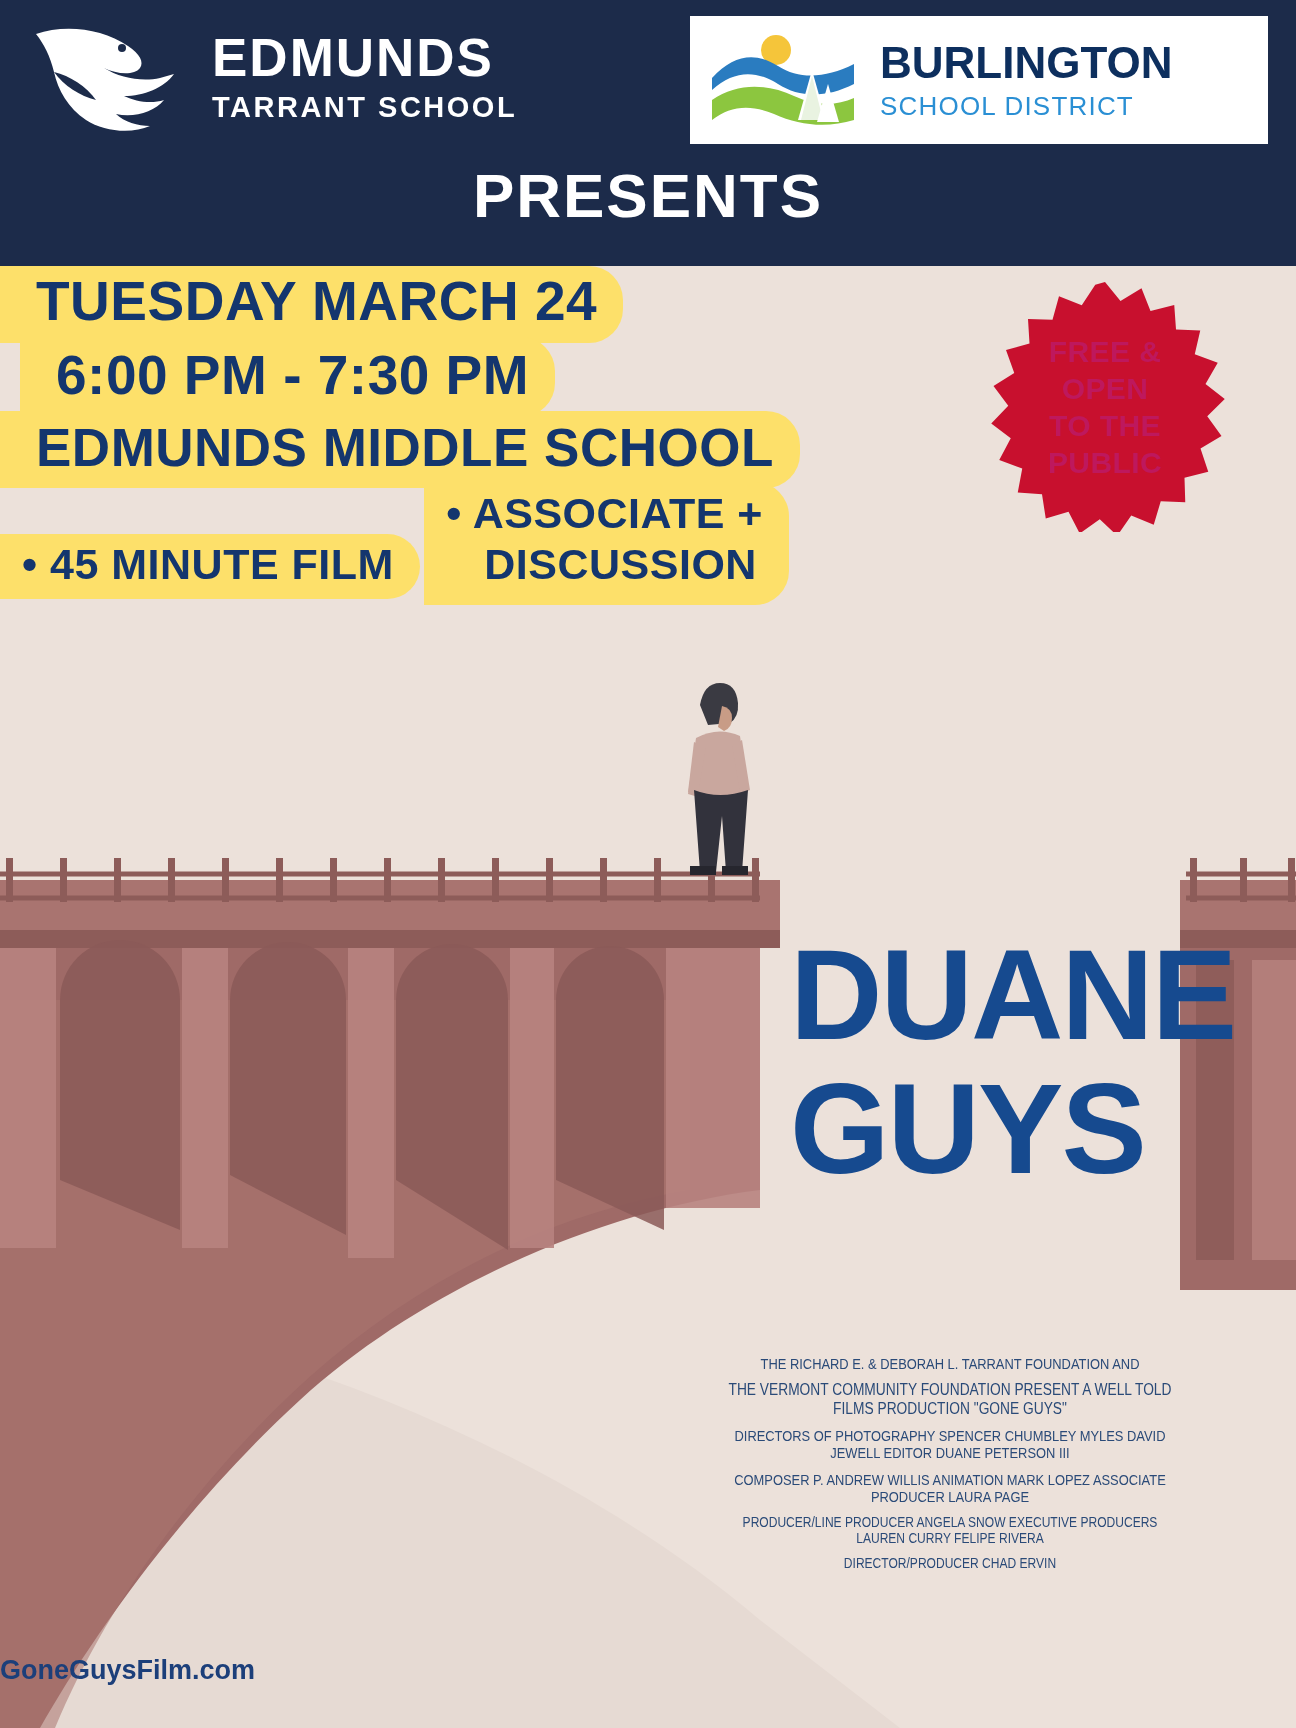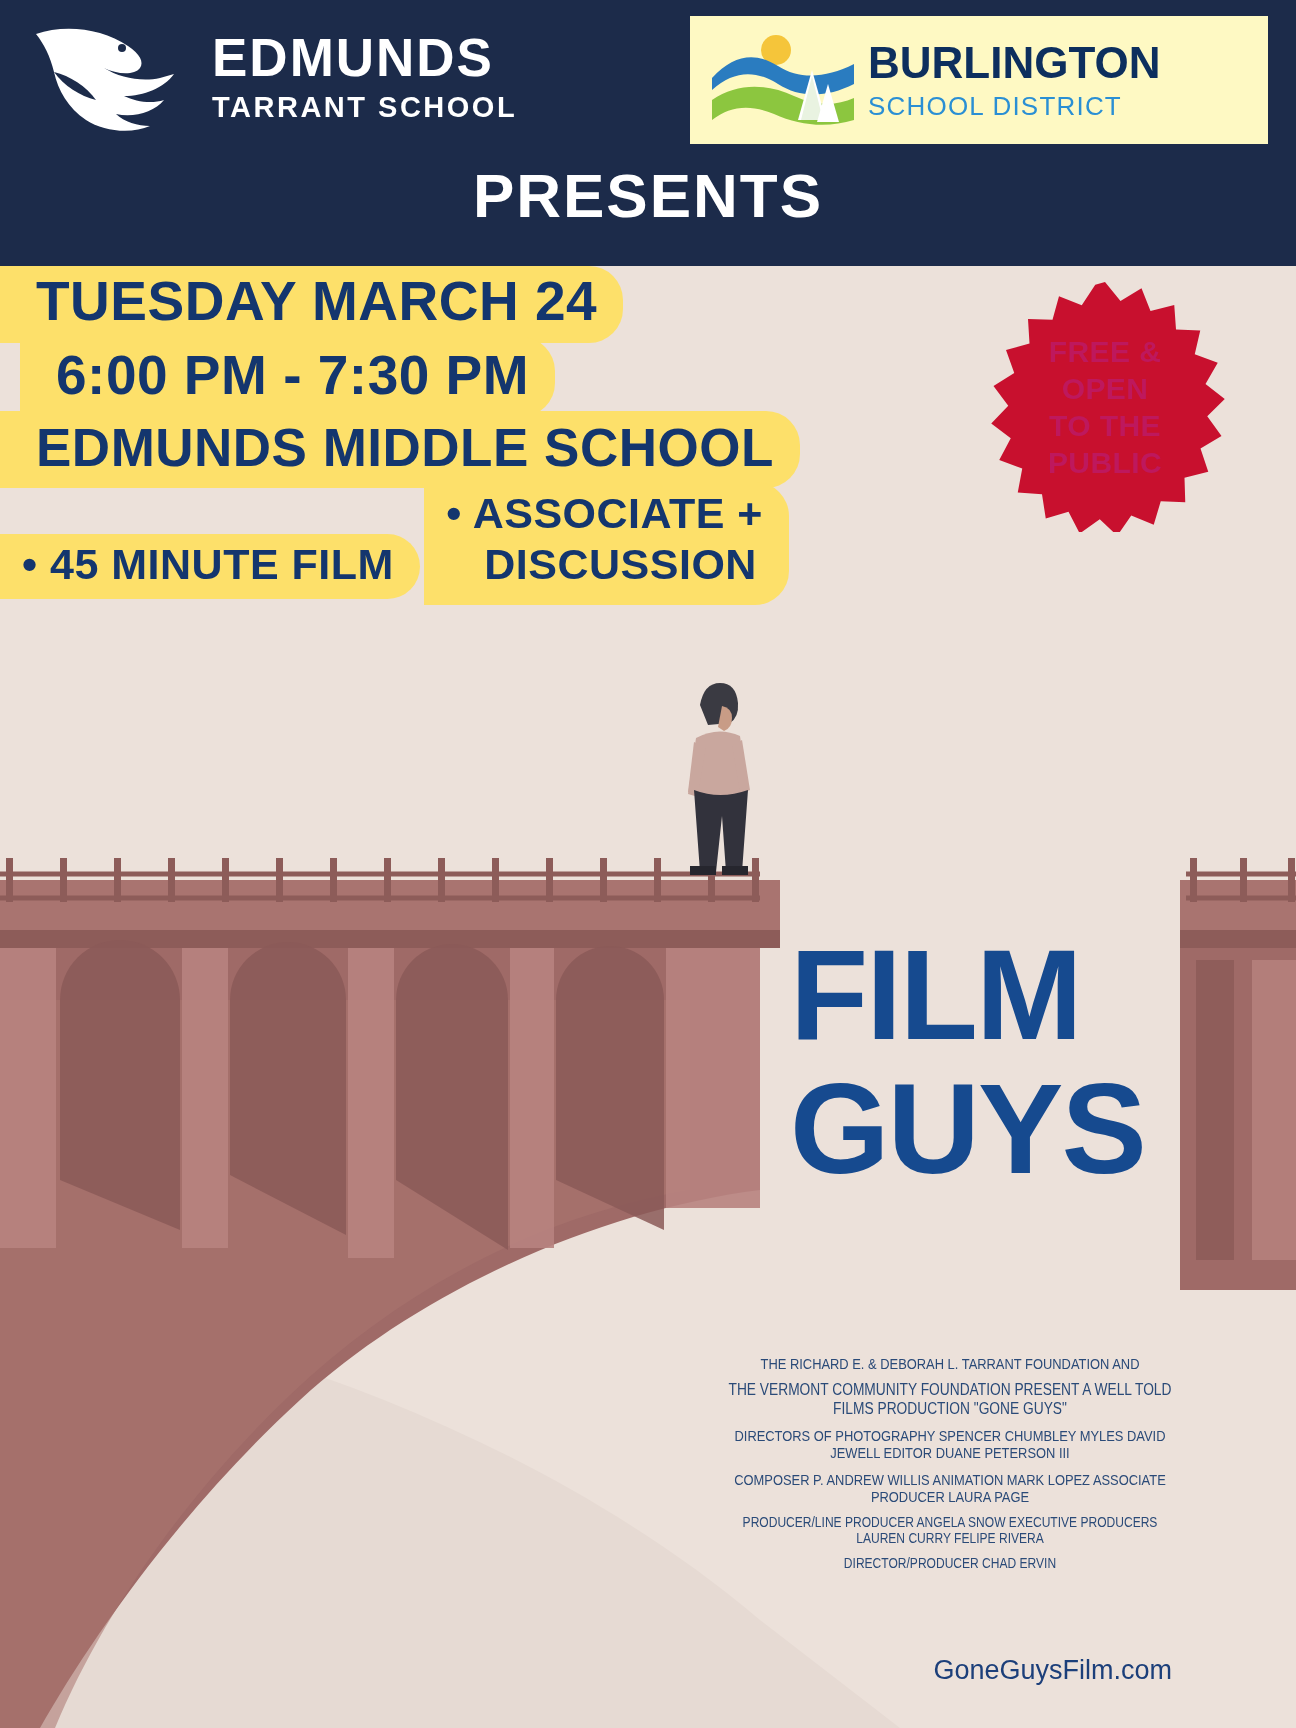--- a/index.html
+++ b/index.html
@@ -35,22 +35,22 @@
   .edmunds-text { color: #ffffff; line-height: 1; }
   .edmunds-name {
     font-size: 53px; font-weight: bold; letter-spacing: 2px;
   }
   .edmunds-sub {
     font-size: 29px; font-weight: bold; letter-spacing: 2.5px; margin-top: 9px;
   }
   .logo-bsd {
     position: absolute; top: 16px; left: 690px;
     width: 578px; height: 128px;
-    background: #fef9c3;
-    display: flex; align-items: center; gap: 10px;
+    background: #ffffff;
+    display: flex; align-items: center; gap: 22px;
     padding: 6px 10px 6px 18px;
   }
   .bsd-mark { width: 150px; height: 104px; flex: 0 0 auto; }
   .bsd-mark svg { width: 100%; height: 100%; display: block; }
   .bsd-text { line-height: 1; }
   .bsd-line1 {
     font-size: 44px; font-weight: bold; color: #0d2f5e; letter-spacing: 0px;
   }
   .bsd-line2 {
     font-size: 26px; font-weight: normal; color: #2a8fd4; letter-spacing: 1.2px; margin-top: 8px;
@@ -149,22 +149,22 @@
   .credits div { margin-bottom: 9px; line-height: 1.15; }
   .cr-1 { font-size: 15px; }
   .cr-2 { font-size: 16px; }
   .cr-3 { font-size: 15px; }
   .cr-4 { font-size: 15px; }
   .cr-5 { font-size: 14px; }
   .cr-6 { font-size: 14px; }
 
   .website {
     position: absolute; top: 1655px; left: 0; width: 1172px;
-    text-align: right; z-index: 20;
-    color: #1c3f7a; font-size: 27px; font-weight: normal;
+    text-align: left; z-index: 20;
+    color: #1c3f7a; font-size: 27px; font-weight: bold;
   }
 </style>
 </head>
 <body>
 
 <div class="poster">
 
   <div class="art">
     <svg viewBox="0 0 1296 1728" preserveAspectRatio="none">
       <rect x="0" y="0" width="1296" height="1728" fill="#ece1da"></rect>
@@ -314,21 +314,21 @@
     </div>
   </div>
 
   <div class="tagline1">Boys and young men are struggling.</div>
   <div class="tagline2">
     <span>It’s time to talk</span><br>
     <span>about it.</span>
   </div>
 
   <div class="film-title">
-    <span class="t1">FILM</span>
+    <span class="t1">DUANE</span>
     <span class="t2">GUYS</span>
   </div>
 
   <div class="credits">
     <div class="cr-1">THE RICHARD E. &amp; DEBORAH L. TARRANT FOUNDATION AND</div>
     <div class="cr-2">THE VERMONT COMMUNITY FOUNDATION PRESENT A WELL TOLD FILMS PRODUCTION "GONE GUYS"</div>
     <div class="cr-3">DIRECTORS OF PHOTOGRAPHY SPENCER CHUMBLEY  MYLES DAVID JEWELL EDITOR DUANE PETERSON III</div>
     <div class="cr-4">COMPOSER P. ANDREW WILLIS  ANIMATION MARK LOPEZ  ASSOCIATE PRODUCER LAURA PAGE</div>
     <div class="cr-5">PRODUCER/LINE PRODUCER ANGELA SNOW  EXECUTIVE PRODUCERS LAUREN CURRY  FELIPE RIVERA</div>
     <div class="cr-6">DIRECTOR/PRODUCER CHAD ERVIN</div>

